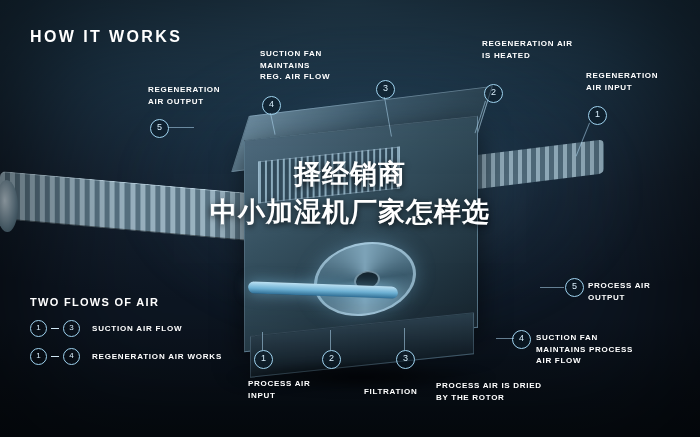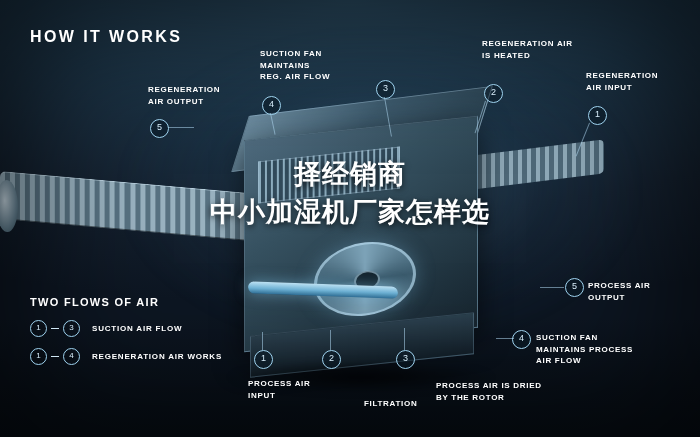--- a/index.html
+++ b/index.html
@@ -315,21 +315,21 @@
   <div class="leader" style="left:496px; top:338px; width:18px;"></div>
 
   <div class="marker" style="left:254px; top:350px;">1</div>
   <div class="callout left" style="left:248px; top:378px; width:96px;">
     <span style="white-space:pre-line;">PROCESS AIR
 INPUT</span>
   </div>
   <div class="leader v" style="left:262px; top:332px; height:18px; width:1px;"></div>
 
   <div class="marker" style="left:322px; top:350px;">2</div>
-  <div class="callout left" style="left:348px; top:398px; width:80px;padding-left:16px;">
+  <div class="callout left" style="left:348px; top:386px; width:80px;padding-left:16px;">
     <span style="white-space:pre-line;">FILTRATION</span>
   </div>
   <div class="leader v" style="left:330px; top:330px; height:20px; width:1px;"></div>
 
   <div class="marker" style="left:396px; top:350px;">3</div>
   <div class="callout left" style="left:436px; top:380px; width:136px;">
     <span style="white-space:pre-line;text-align:right;">PROCESS AIR IS DRIED
 BY THE ROTOR</span>
   </div>
   <div class="leader v" style="left:404px; top:328px; height:22px; width:1px;"></div>

